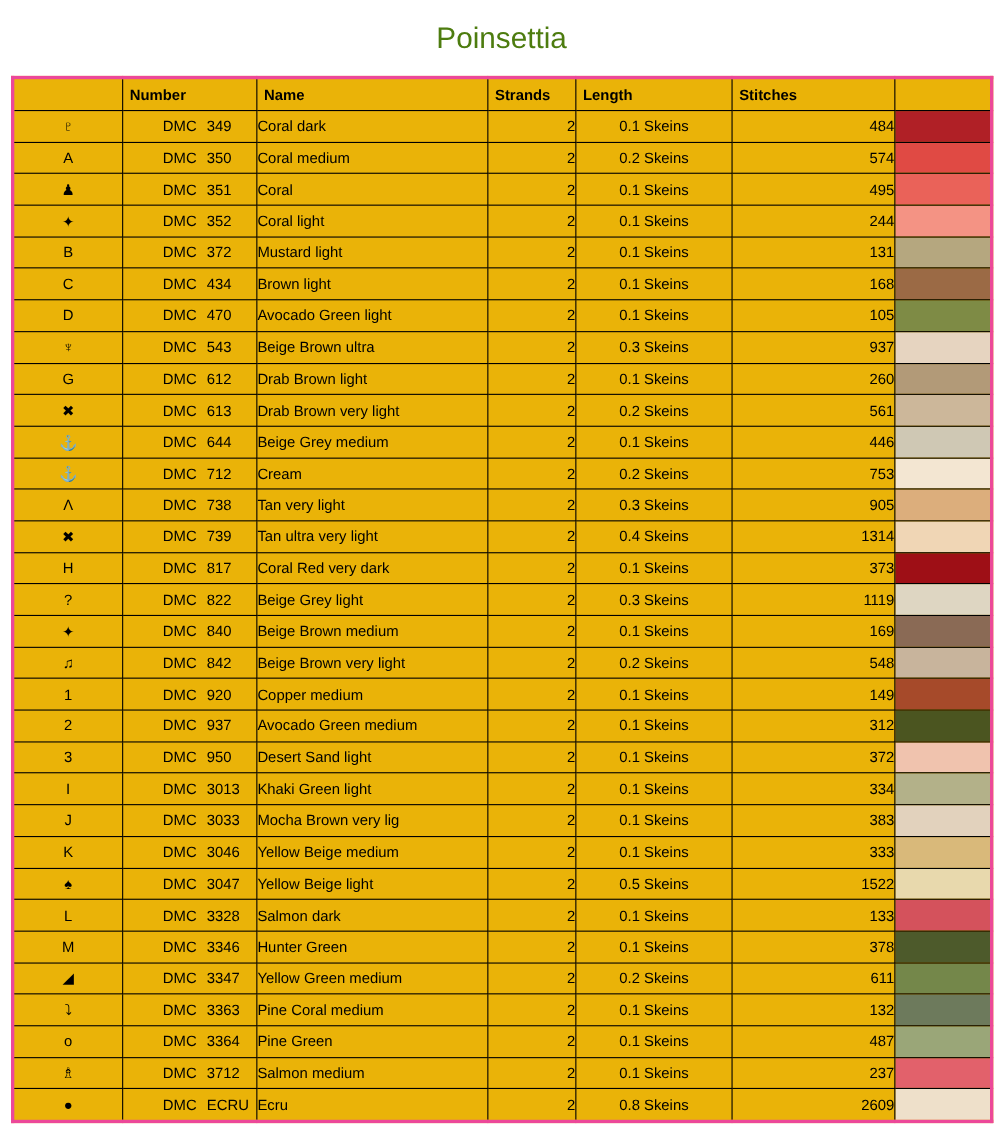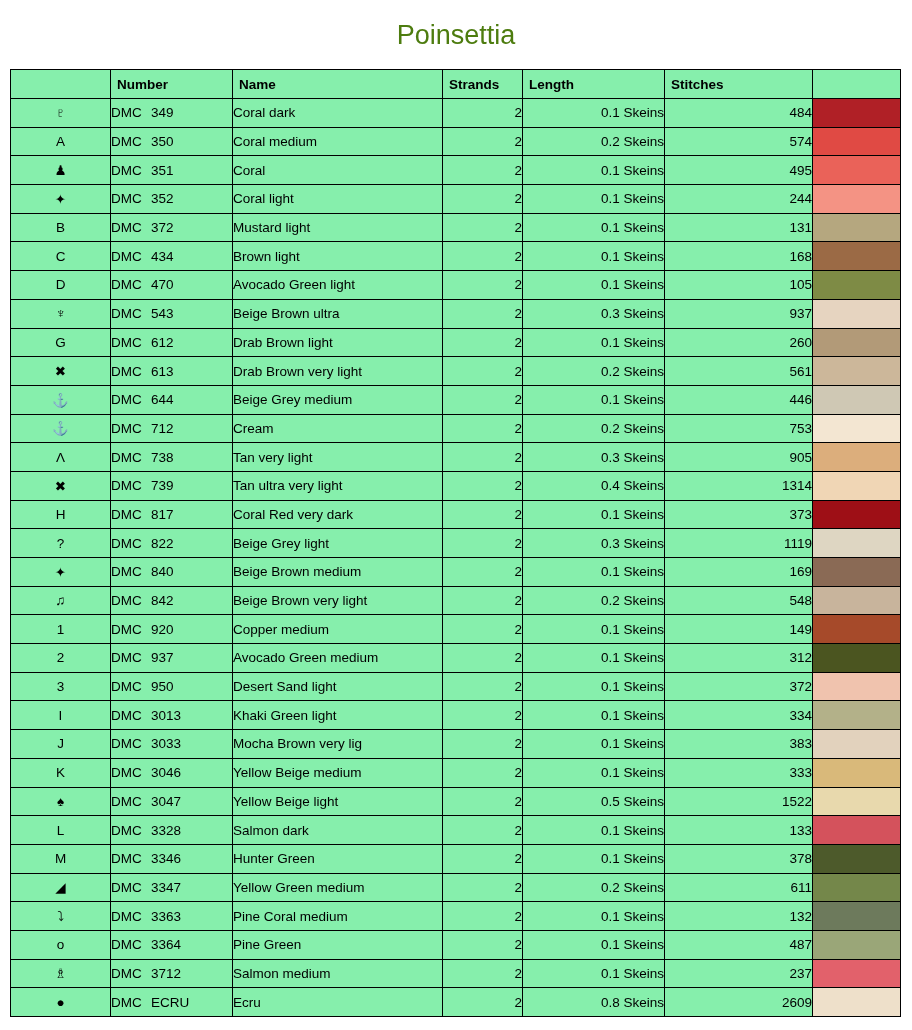--- a/index.html
+++ b/index.html
@@ -31,22 +31,22 @@
     font-family: "Liberation Sans", sans-serif;
   }
   .table-wrap {
     padding: 0 10px;
     box-sizing: border-box;
   }
   table.floss {
     border-collapse: collapse;
     table-layout: fixed;
     width: 796px;
-    border: 1px solid #ec4899;
-    background: #86efac;
+    border: 3px solid #ec4899;
+    background: #eab308;
   }
   table.floss th, table.floss td {
     border: 1px solid #000;
     padding: 0;
     font-size: 13.5px;
     font-weight: normal;
     height: 27.7px;
     vertical-align: middle;
     font-family: "Liberation Sans", sans-serif;
   }
@@ -70,31 +70,31 @@
     font-family: "DejaVu Sans", sans-serif;
     font-size: 13px;
     font-weight: bold;
   }
   td.num {
     padding-left: 8px;
     white-space: nowrap;
     font-family: "DejaVu Sans Mono", monospace;
     font-size: 12.5px;
   }
-  td.num .brand { display: inline-block; width: 40px; }
+  td.num .brand { display: inline-block; width: 40px; margin-left: 36px; }
   td.num .code  { display: inline-block; }
   td.name {
     padding-left: 6px;
   }
   td.strands {
     text-align: right;
     padding-right: 6px;
   }
   td.length {
-    text-align: right;
+    text-align: center;
     padding-right: 6px;
   }
   td.stitches {
     text-align: right;
     padding-right: 6px;
     margin-left: 36px;
   }
   td.swatch {
     padding: 0;
   }

